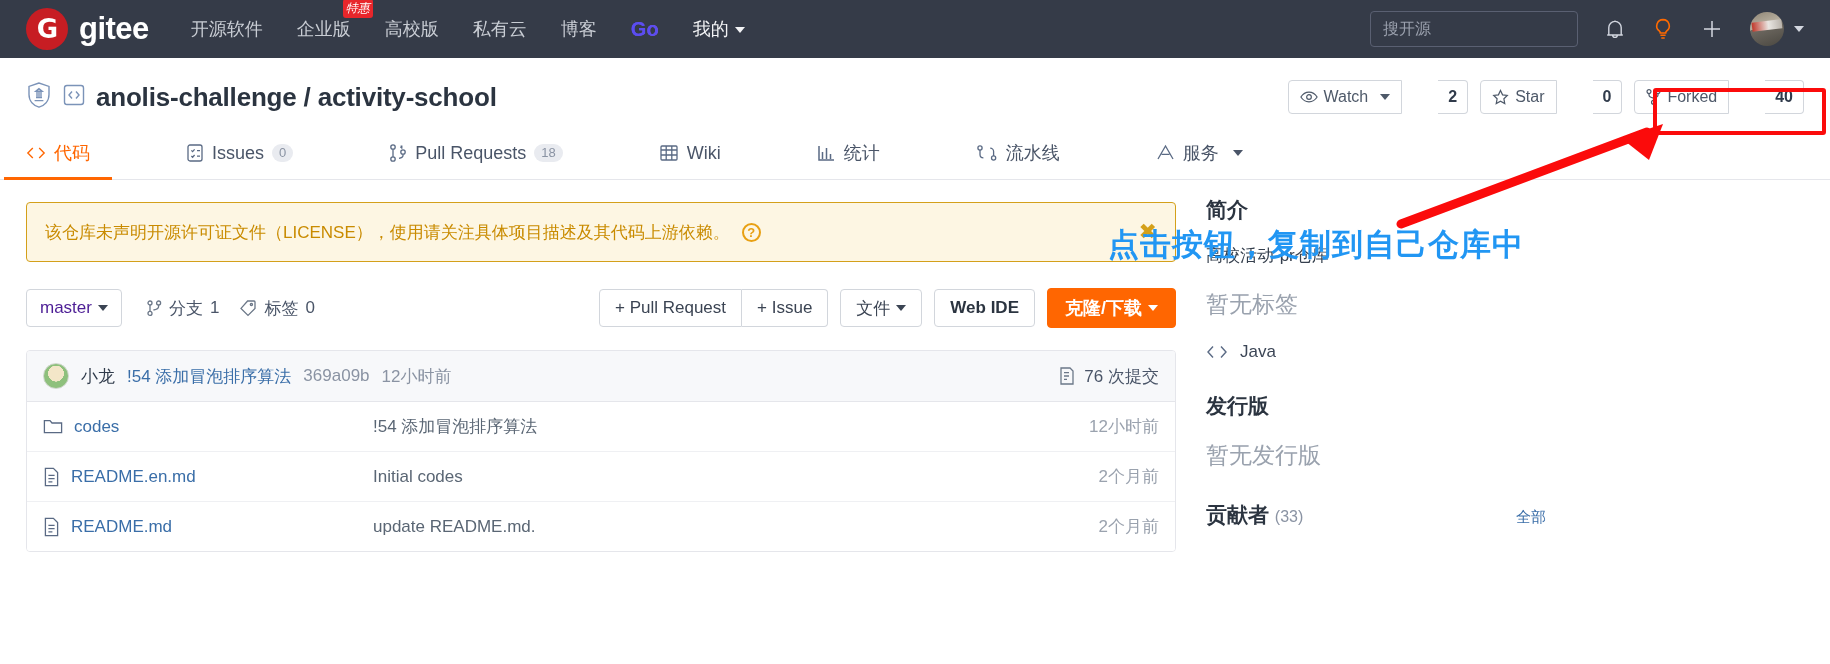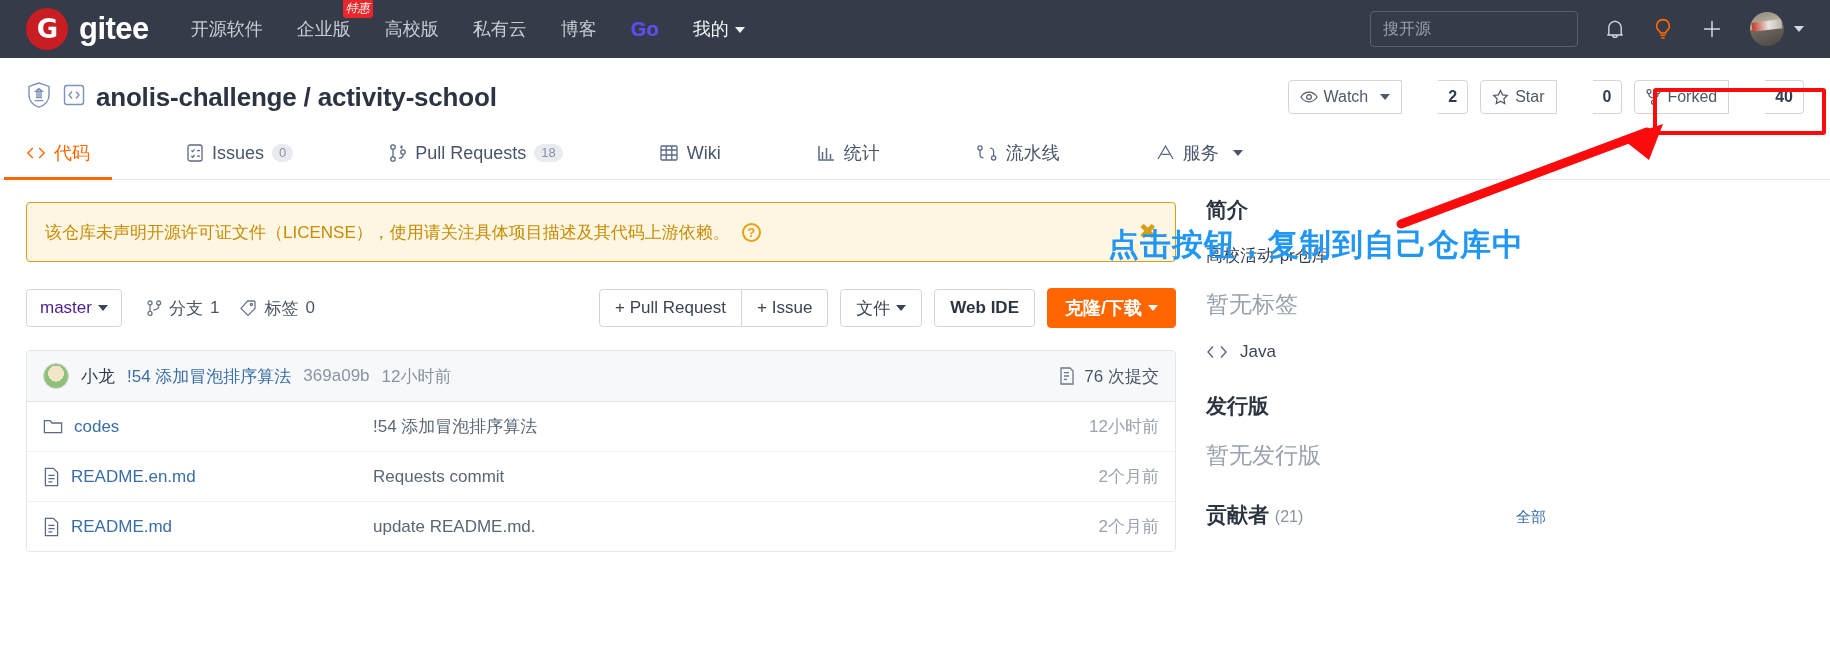--- a/index.html
+++ b/index.html
@@ -425,21 +425,21 @@
         <span class="file-time">12小时前</span>
       </div>
       <div class="file-row">
         <span class="file-name">
           <svg width="17" height="20" viewBox="0 0 17 20" fill="none" stroke="#5a6a84" stroke-width="1.3">
             <path d="M2.4 1.4h8l4.2 4.2v13H2.4z"></path>
               <path d="M5.4 8.4h6.2M5.4 11.6h6.2M5.4 14.8h4"></path>
           </svg>
           <span>README.en.md</span>
         </span>
-        <span class="file-msg">Requests commit</span>
+        <span class="file-msg">Initial codes</span>
         <span class="file-time">2个月前</span>
       </div>
       <div class="file-row">
         <span class="file-name">
           <svg width="17" height="20" viewBox="0 0 17 20" fill="none" stroke="#5a6a84" stroke-width="1.3">
             <path d="M2.4 1.4h8l4.2 4.2v13H2.4z"></path>
               <path d="M5.4 8.4h6.2M5.4 11.6h6.2M5.4 14.8h4"></path>
           </svg>
           <span>README.md</span>
         </span>
@@ -461,21 +461,21 @@
         <span>Java</span>
       </div>
     </div>
     <div class="side-block">
       <div class="side-h">发行版</div>
       <div class="side-muted">暂无发行版</div>
     </div>
     <div class="side-row">
       <div class="contrib-title">
         <span>贡献者</span>
-        <span class="num">(21)</span>
+        <span class="num">(33)</span>
       </div>
       <span class="side-more">全部</span>
     </div>
   </div>
 </div>
 
 <div class="anno-text">点击按钮，复制到自己仓库中</div>
 <div class="anno-box"></div>
 <svg class="anno-arrow" viewBox="0 0 290 110">
   <path d="M6 104 L252 12" stroke="#fb0b0b" stroke-width="9" stroke-linecap="round"></path>

